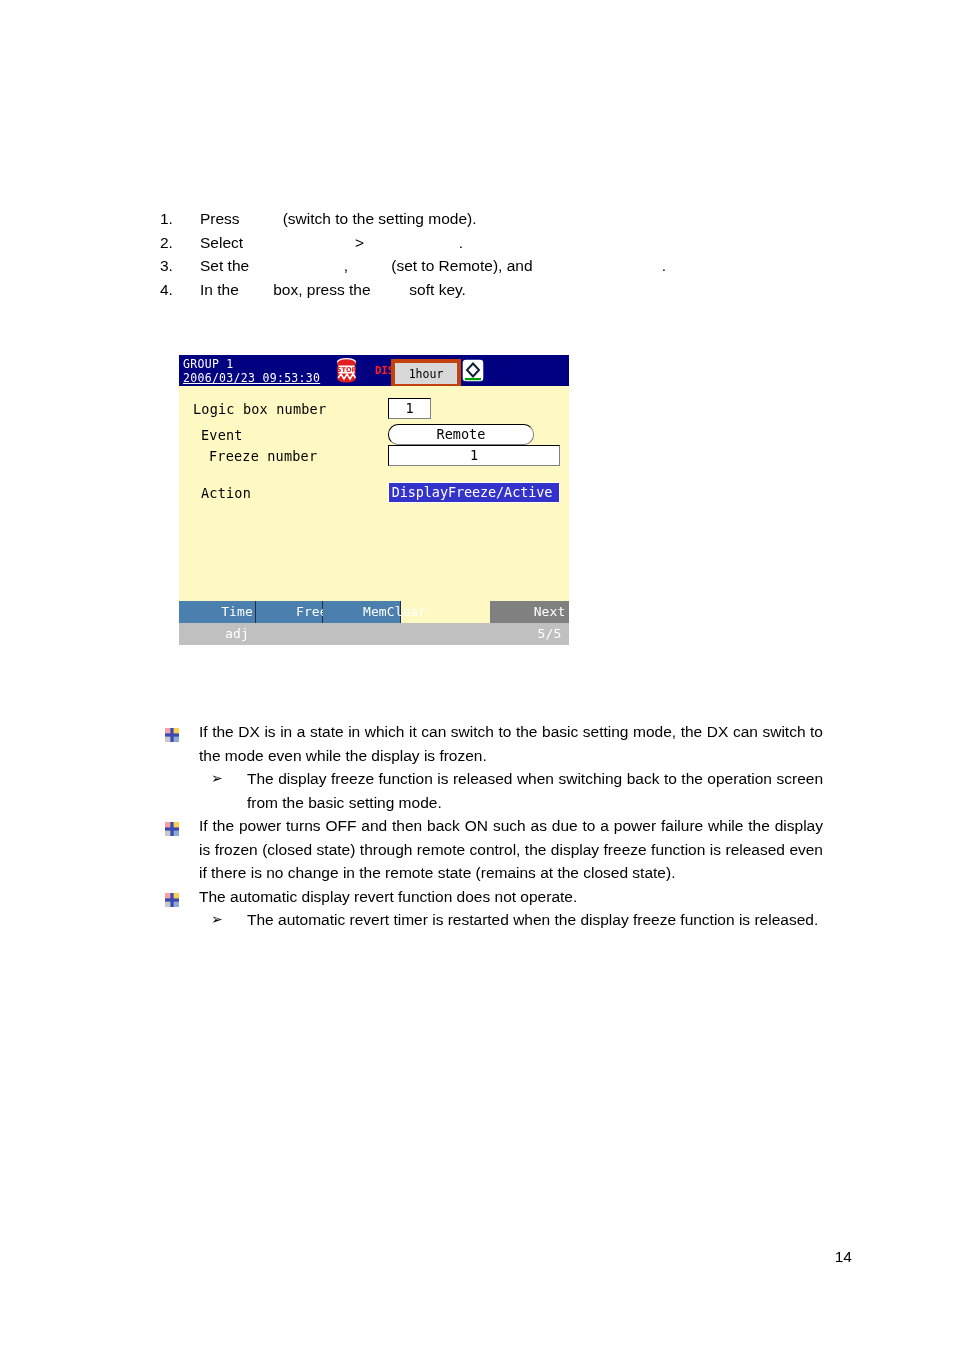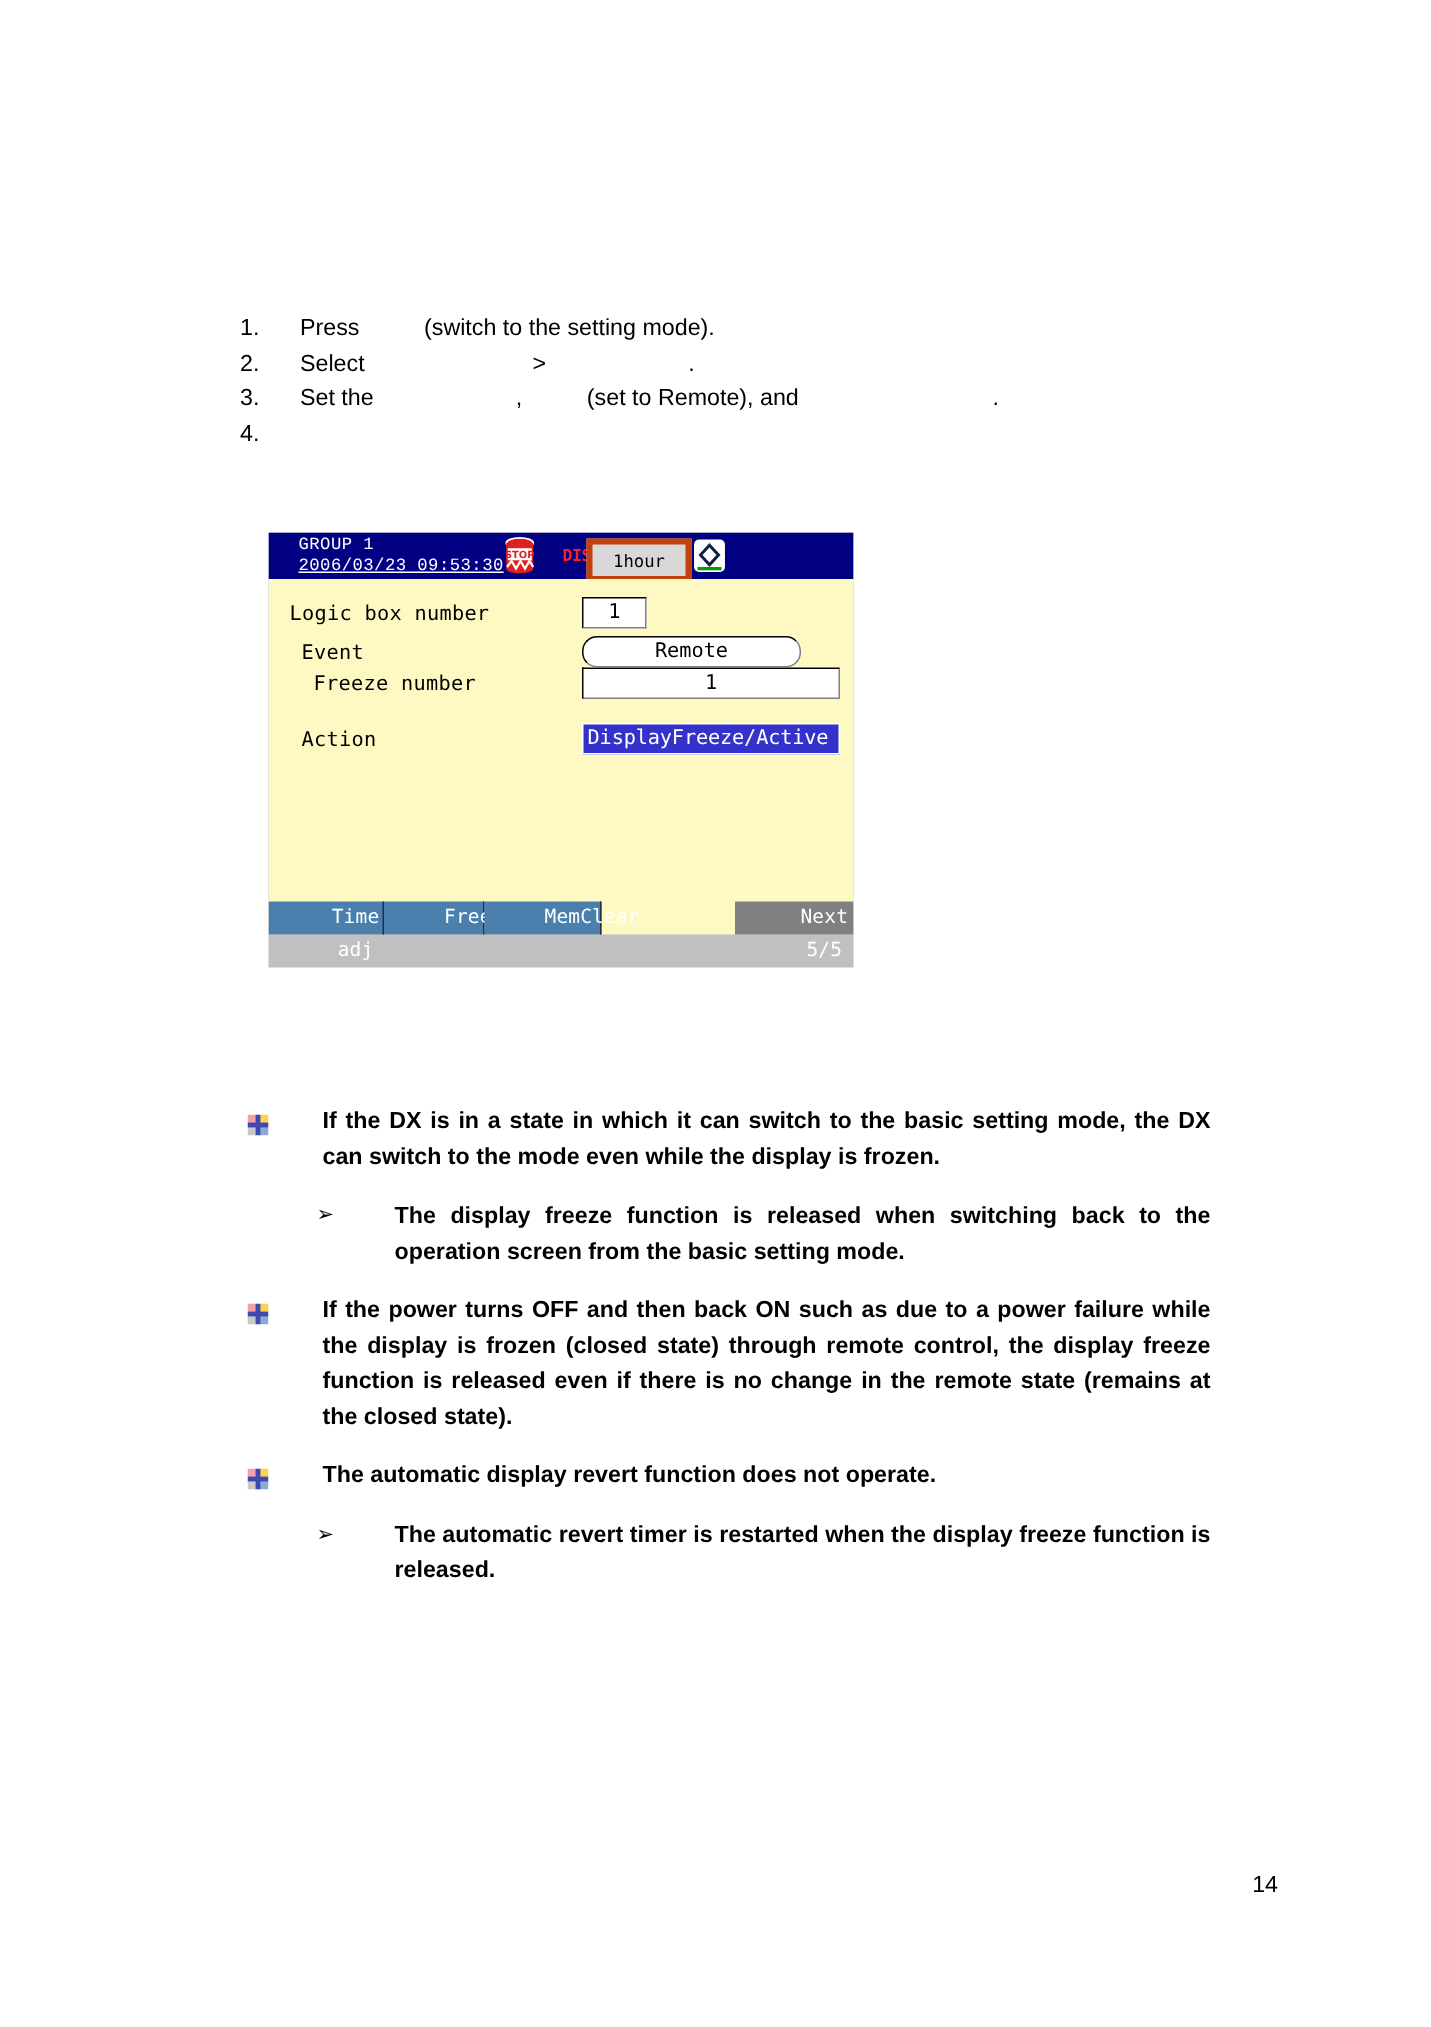--- a/index.html
+++ b/index.html
@@ -54,23 +54,22 @@
     position: relative;
     height: 31px;
     background: #000080;
     display: flex;
     align-items: center;
   }
   .dev-title-block {
     color: #ffffff;
     font-size: 11.5px;
     line-height: 14px;
-    padding-left: 20px;
+    padding-left: 4px;
     letter-spacing: 0.3px;
-    font-family: Liberation Mono, monospace;
   }
   .dev-title-block .ln2 {
     text-decoration: underline;
     text-underline-offset: 1px;
   }
 
   .stop-icon {
     position: absolute;
     left: 154px;
     top: 2px;
@@ -206,21 +205,21 @@
     text-align: justify;
     text-justify: inter-word;
   }
   .arrow-mark {
     position: absolute;
     left: 48px;
     top: 0;
     font-size: 14px;
     font-family: "DejaVu Sans", sans-serif;
   }
-  .note p, .subnote p { margin: 16px; font-weight: bold; }
+  .note p, .subnote p { margin: 0; }
 
   
   .page-number {
     position: absolute;
     right: 102px;
     top: 1248px;
     font-size: 15.5px;
   }
 </style>
 </head>
@@ -234,20 +233,21 @@
   <div class="step">
     <span class="step-num">2.</span>
     <span class="step-text">Select                          &gt;                      .</span>
   </div>
   <div class="step">
     <span class="step-num">3.</span>
     <span class="step-text">Set the                      ,          (set to Remote), and                              .</span>
   </div>
   <div class="step">
     <span class="step-num">4.</span>
+    <span class="step-text">In the        box, press the         soft key.</span>
   </div>
 </div>
 
 <div class="device">
 
   <div class="dev-header">
     <div class="dev-title-block">
       <div class="ln1">GROUP 1</div>
       <div class="ln2">2006/03/23 09:53:30</div>
     </div>

